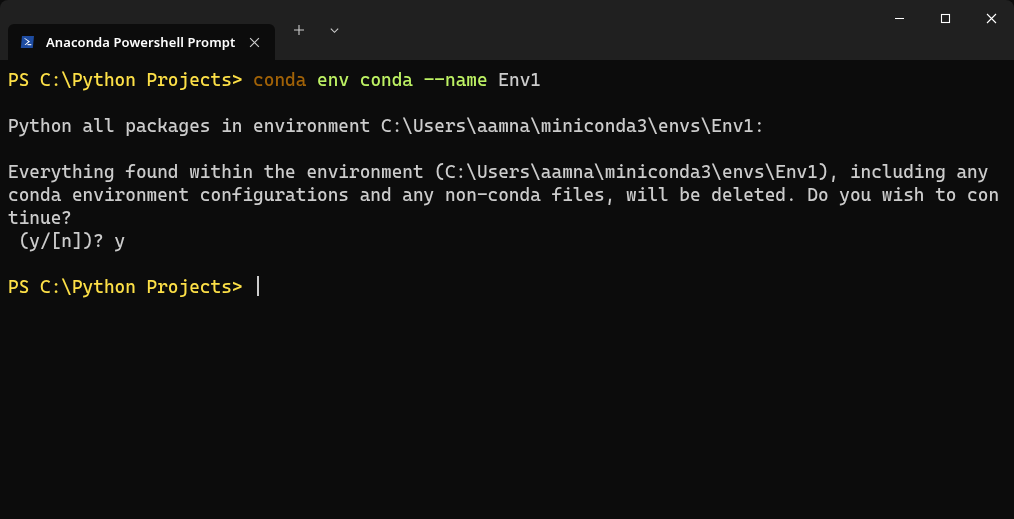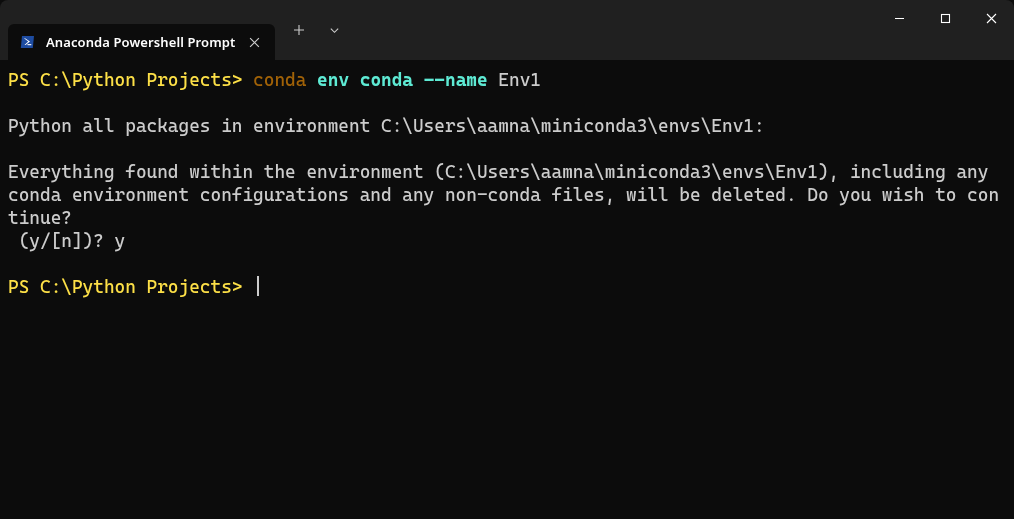--- a/index.html
+++ b/index.html
@@ -94,21 +94,21 @@
       color: #cccccc;
       font-size: 18.2px;
       line-height: 23px;
       letter-spacing: 0px;
       white-space: pre-wrap;
       word-break: break-all;
       font-weight: 500;
     }
     .prompt { color: #fde047; }
     .cmd-yellow { color: #a16207; }
-    .cmd-gray  { color: #5eead4; font-weight: bold; }
+    .cmd-gray  { color: #bef264; }
     .cursor {
       display: inline-block;
       width: 1.5px;
       height: 20px;
       background: #cccccc;
       vertical-align: text-bottom;
       margin-left: 4px;
       position: relative;
       top: -1px;
     }

